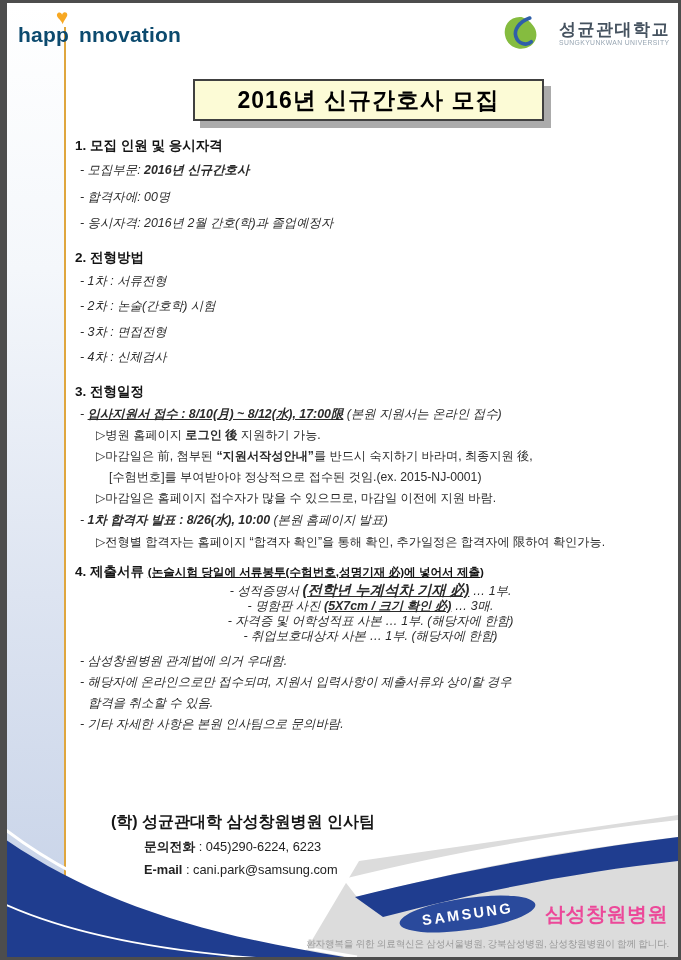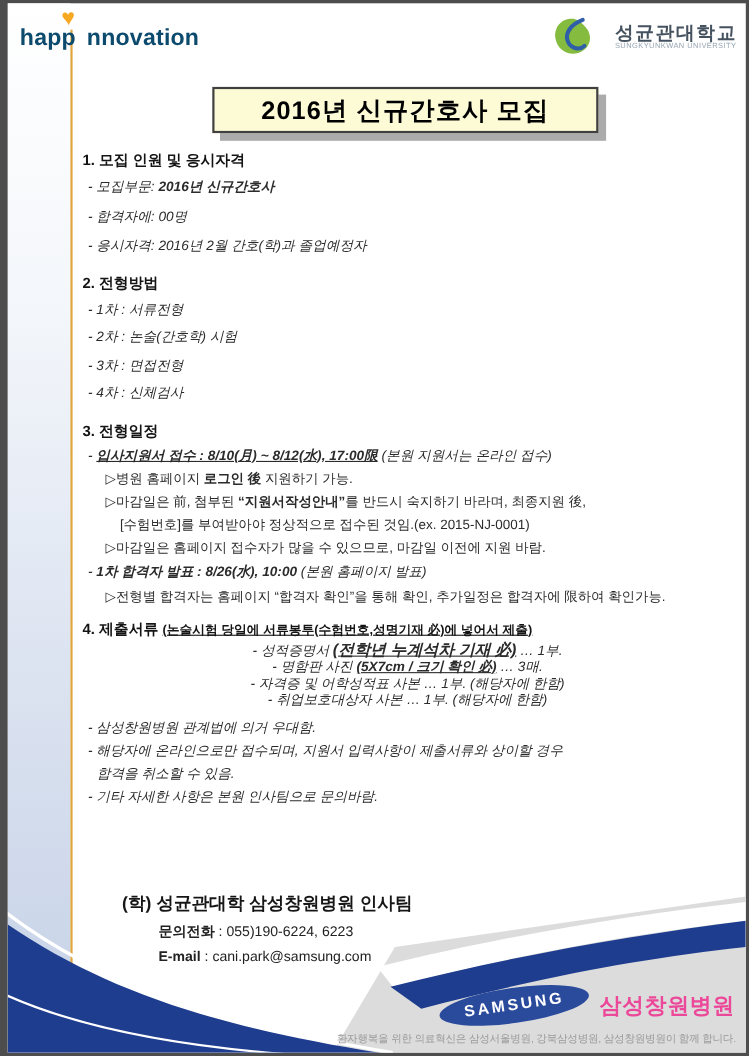--- a/index.html
+++ b/index.html
@@ -131,21 +131,21 @@
       <div class="line l21">- 삼성창원병원 관계법에 의거 우대함.</div>
       <div class="line l21">- 해당자에 온라인으로만 접수되며, 지원서 입력사항이 제출서류와 상이할 경우</div>
       <div class="line l21 cont5">합격을 취소할 수 있음.</div>
       <div class="line l21">- 기타 자세한 사항은 본원 인사팀으로 문의바람.</div>
     </div>
 
   </div>
 
   <div class="contact">
     <div class="contact-team">(학) 성균관대학 삼성창원병원 인사팀</div>
-    <div class="contact-row"><span class="b">문의전화</span><span> : 055)190-6224, 6223</span></div>
+    <div class="contact-row"><span class="b">문의전화</span><span> : 045)290-6224, 6223</span></div>
     <div class="contact-row"><span class="b">E-mail</span><span> : cani.park@samsung.com</span></div>
   </div>
 
   <svg class="footer-art" viewBox="0 0 671 150" preserveAspectRatio="none">
     <path d="M352,54 L671,8 L671,150 L295,150 Z" fill="#dcdcdc"></path>
     <path d="M336,72 C460,42 565,25 671,13 L671,30 C565,42 468,60 350,90 Z" fill="#ffffff"></path>
     <path d="M348,90 C468,60 570,43 671,30 L671,54 C580,64 490,80 376,110 Z" fill="#1f3d8f"></path>
     <path d="M-5,20 C85,90 195,124 350,150" stroke="#ffffff" stroke-width="3" fill="none"></path>
     <path d="M-5,30 C90,96 195,128 350,152 L-5,152 Z" fill="#1f3d8f"></path>
     <path d="M-5,96 C60,126 150,144 262,152" stroke="#ffffff" stroke-width="2" fill="none"></path>

